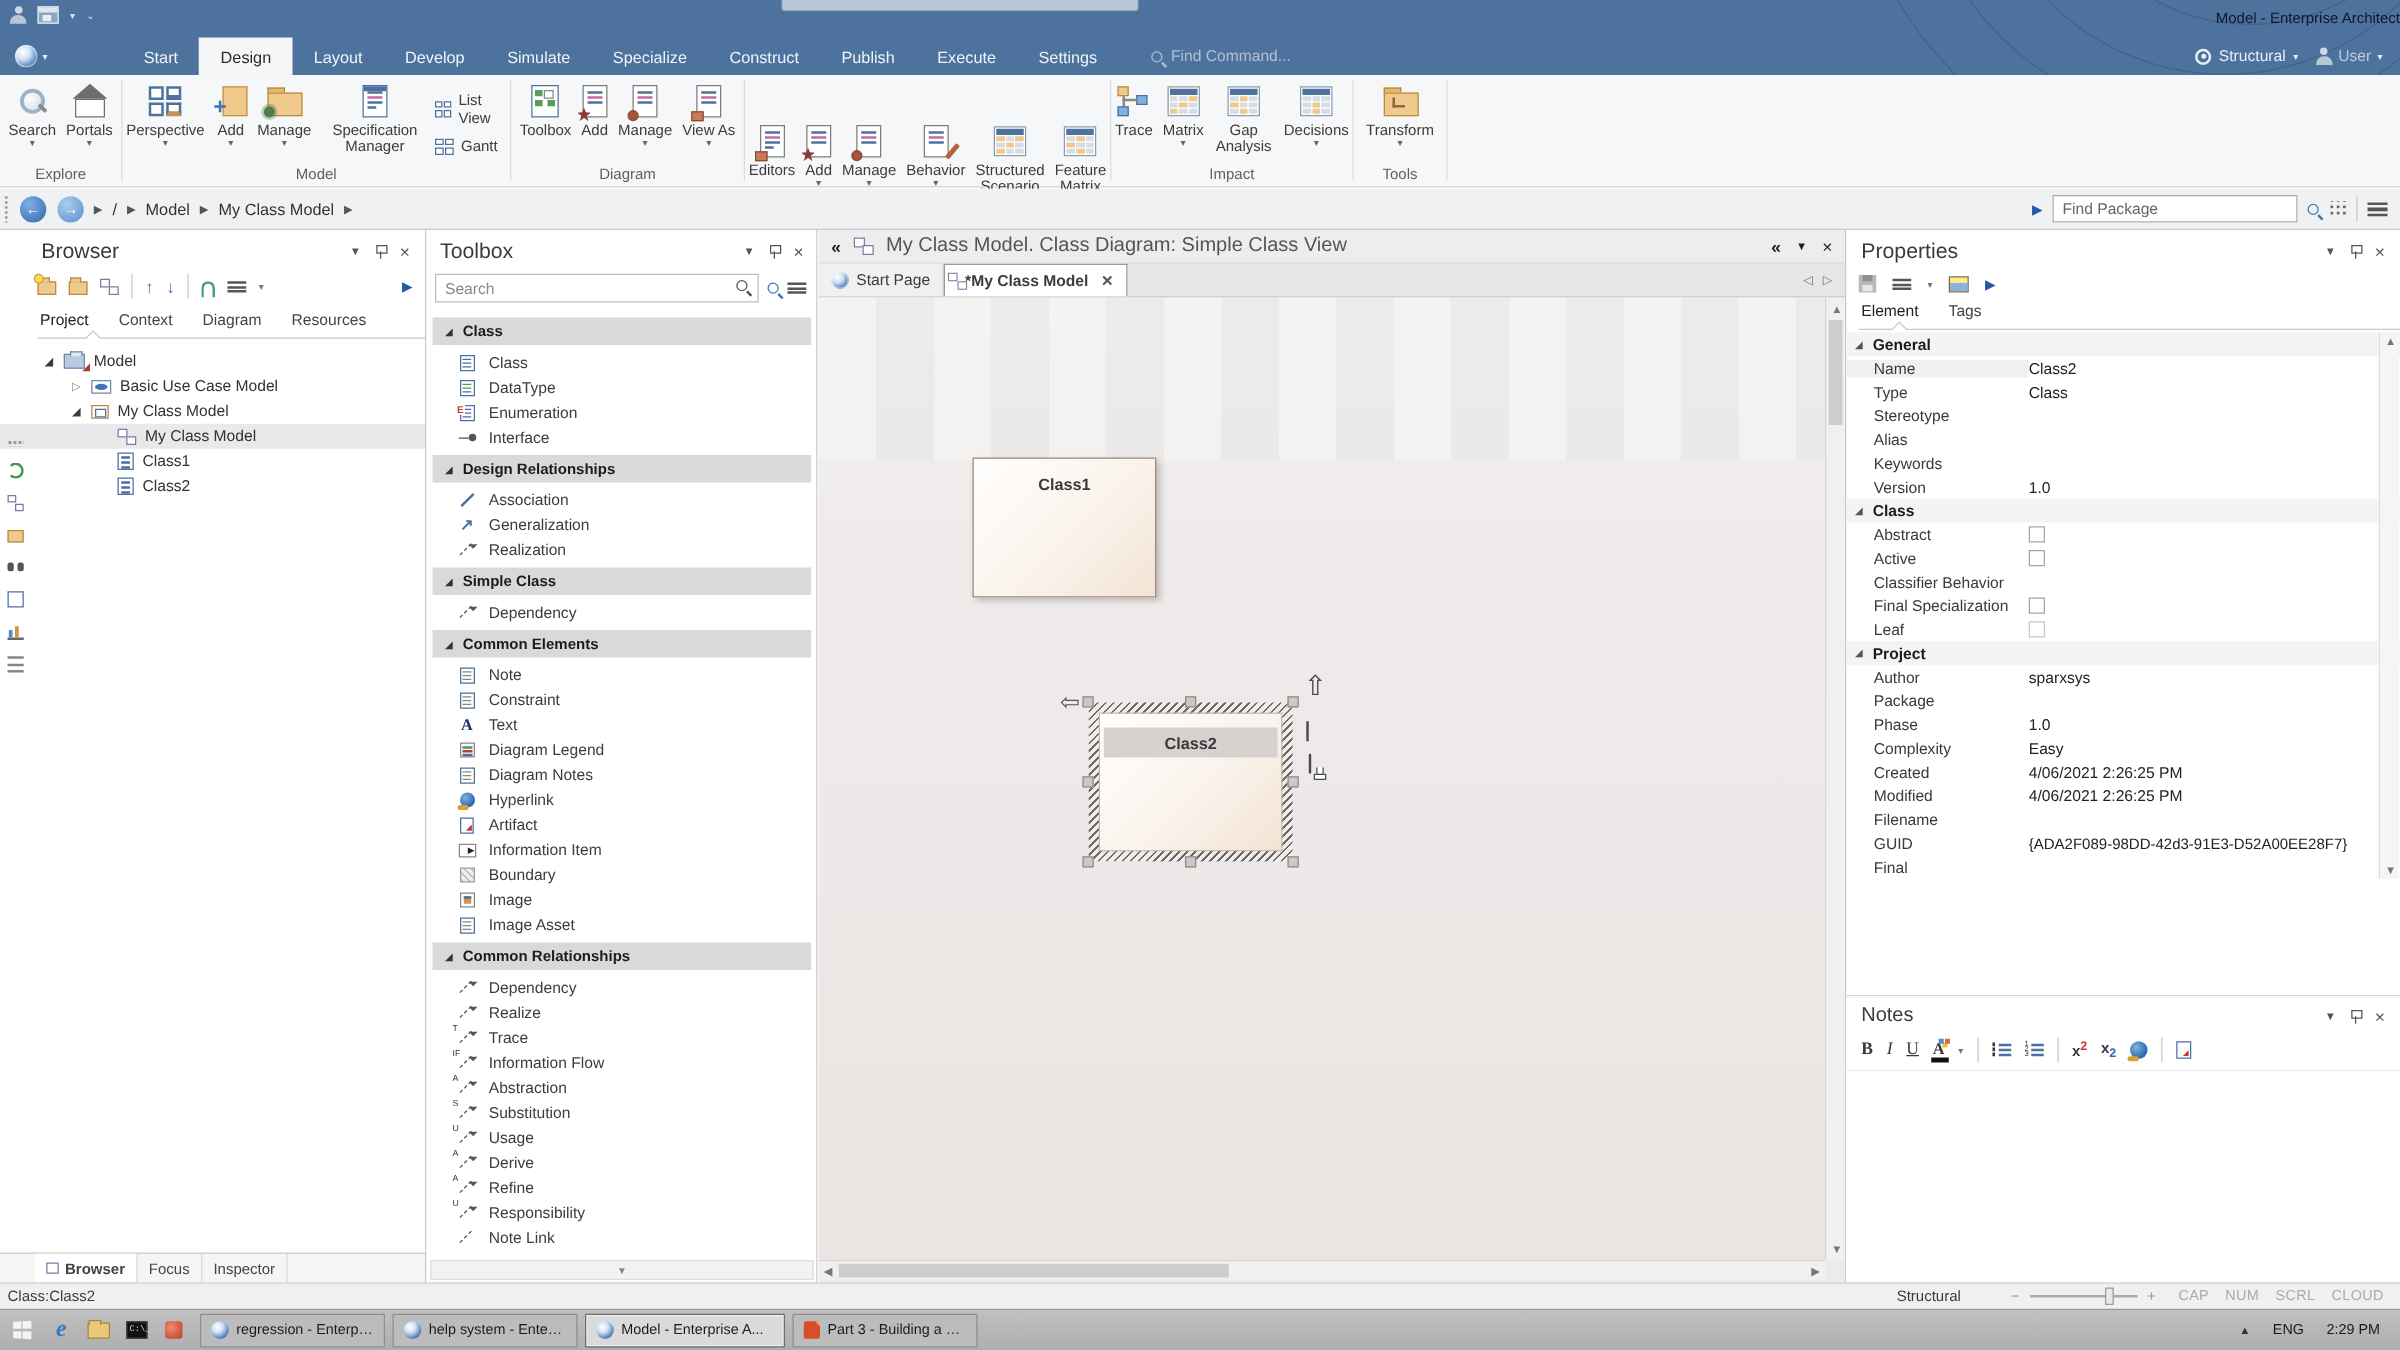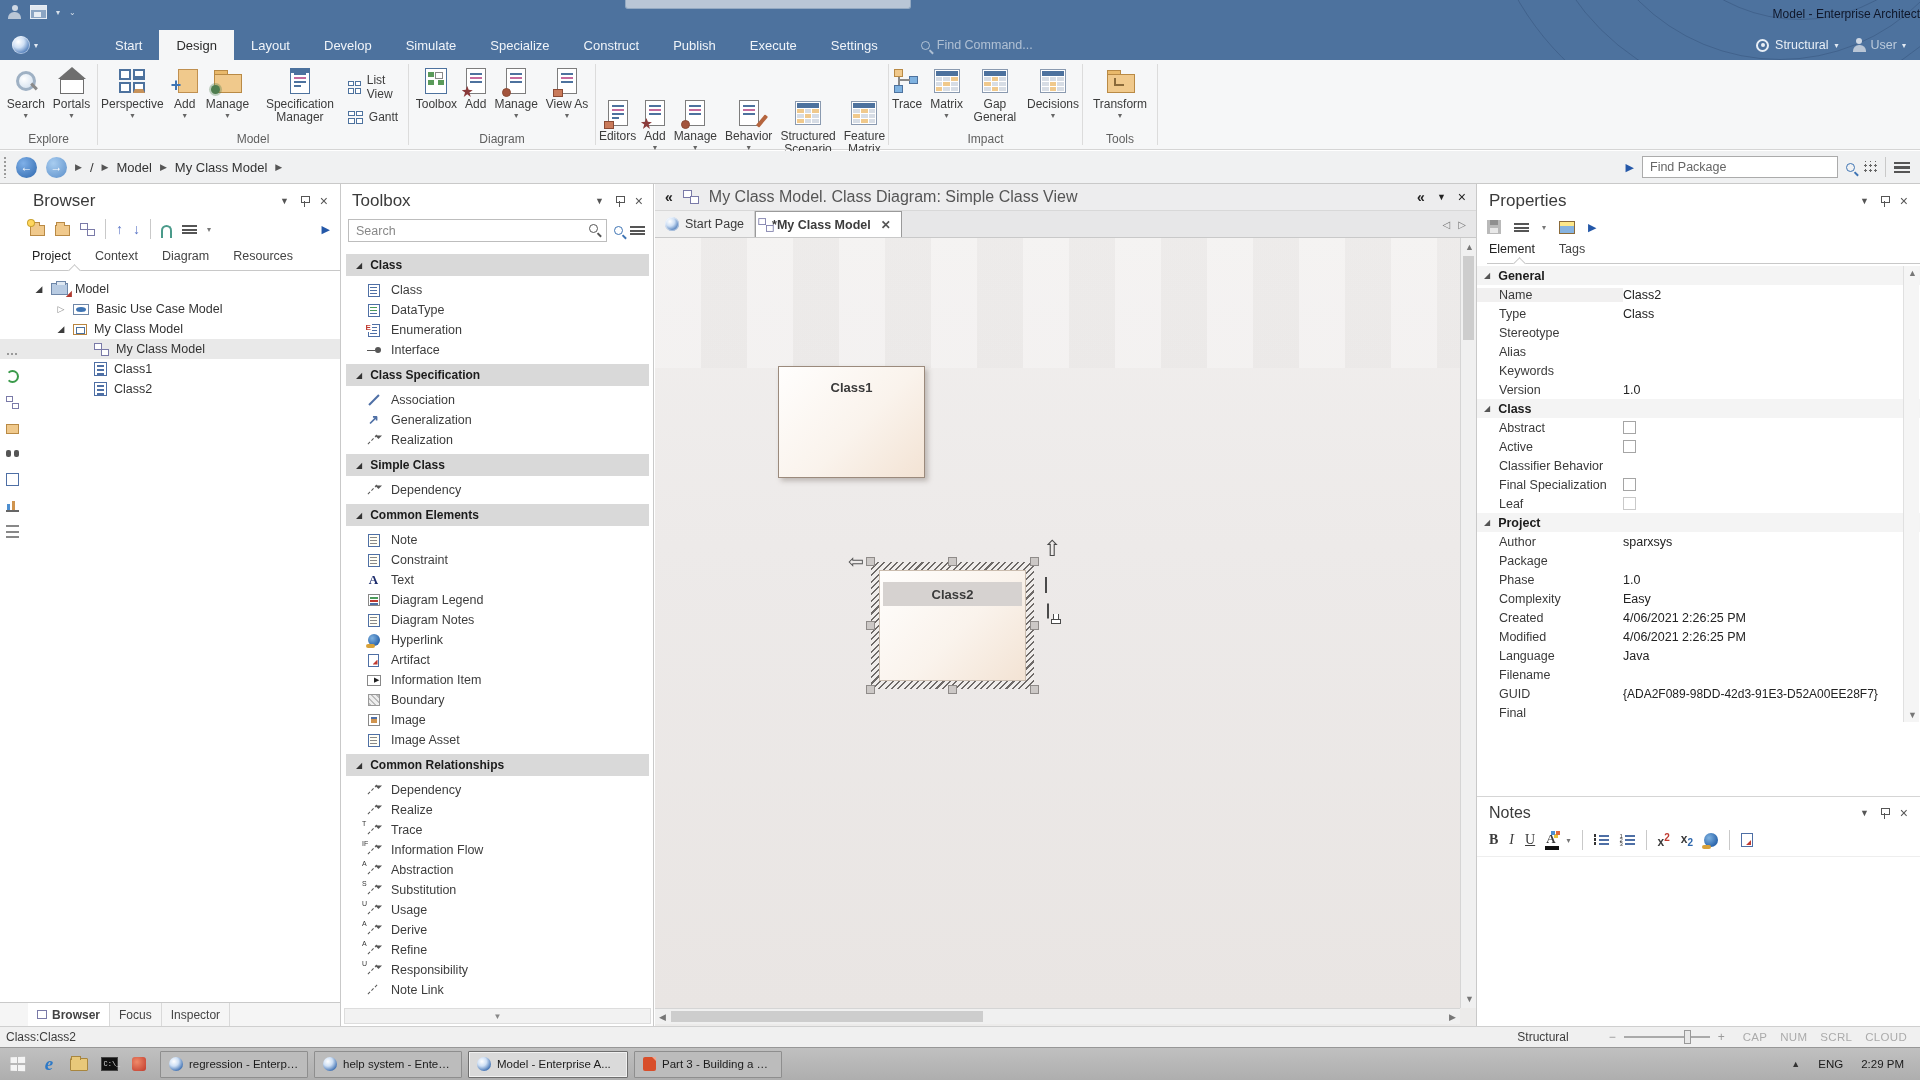--- a/index.html
+++ b/index.html
@@ -647,21 +647,21 @@
                 <span class="t"></span>
                 <span></span>
                 <span class="t"></span>
                 <span></span>
                 <span></span>
                 <span></span>
                 <span class="t"></span>
                 <span></span>
               </span>
             </span>
-          <span class="blabel">Gap General</span>
+          <span class="blabel">Gap Analysis</span>
         </div>
         <div class="bigbtn">
           <span class="bicon">
               <span class="i-table">
                 <b></b>
                 <span></span>
                 <span></span>
                 <span></span>
                 <span></span>
                 <span class="t"></span>
@@ -844,21 +844,21 @@
         </div>
       <div class="tbx-item">
           <span class="ti">
             <span class="ti-iface"></span>
           </span>
           <span>Interface</span>
         </div>
 
       <div class="sec-hdr">
           <span class="arr">◢</span>
-          <span class="lbl">Class Specification</span>
+          <span class="lbl">Design Relationships</span>
         </div>
       <div class="tbx-item">
           <span class="ti">
             <span class="ti-assoc"></span>
           </span>
           <span>Association</span>
         </div>
       <div class="tbx-item">
           <span class="ti">
             <span class="ti-gen">↗</span>
@@ -1203,24 +1203,20 @@
           <span class="plabel">Complexity</span>
           <span class="pvalue">Easy</span>
         </div>
       <div class="prow">
           <span class="plabel">Created</span>
           <span class="pvalue">4/06/2021 2:26:25 PM</span>
         </div>
       <div class="prow">
           <span class="plabel">Modified</span>
           <span class="pvalue">4/06/2021 2:26:25 PM</span>
-        </div>
-      <div class="prow">
-          <span class="plabel">Language</span>
-          <span class="pvalue">Java</span>
         </div>
       <div class="prow">
           <span class="plabel">Filename</span>
           <span class="pvalue"></span>
         </div>
       <div class="prow">
           <span class="plabel">GUID</span>
           <span class="pvalue" style="font-size:12px;">{ADA2F089-98DD-42d3-91E3-D52A00EE28F7}</span>
         </div>
       <div class="prow">

